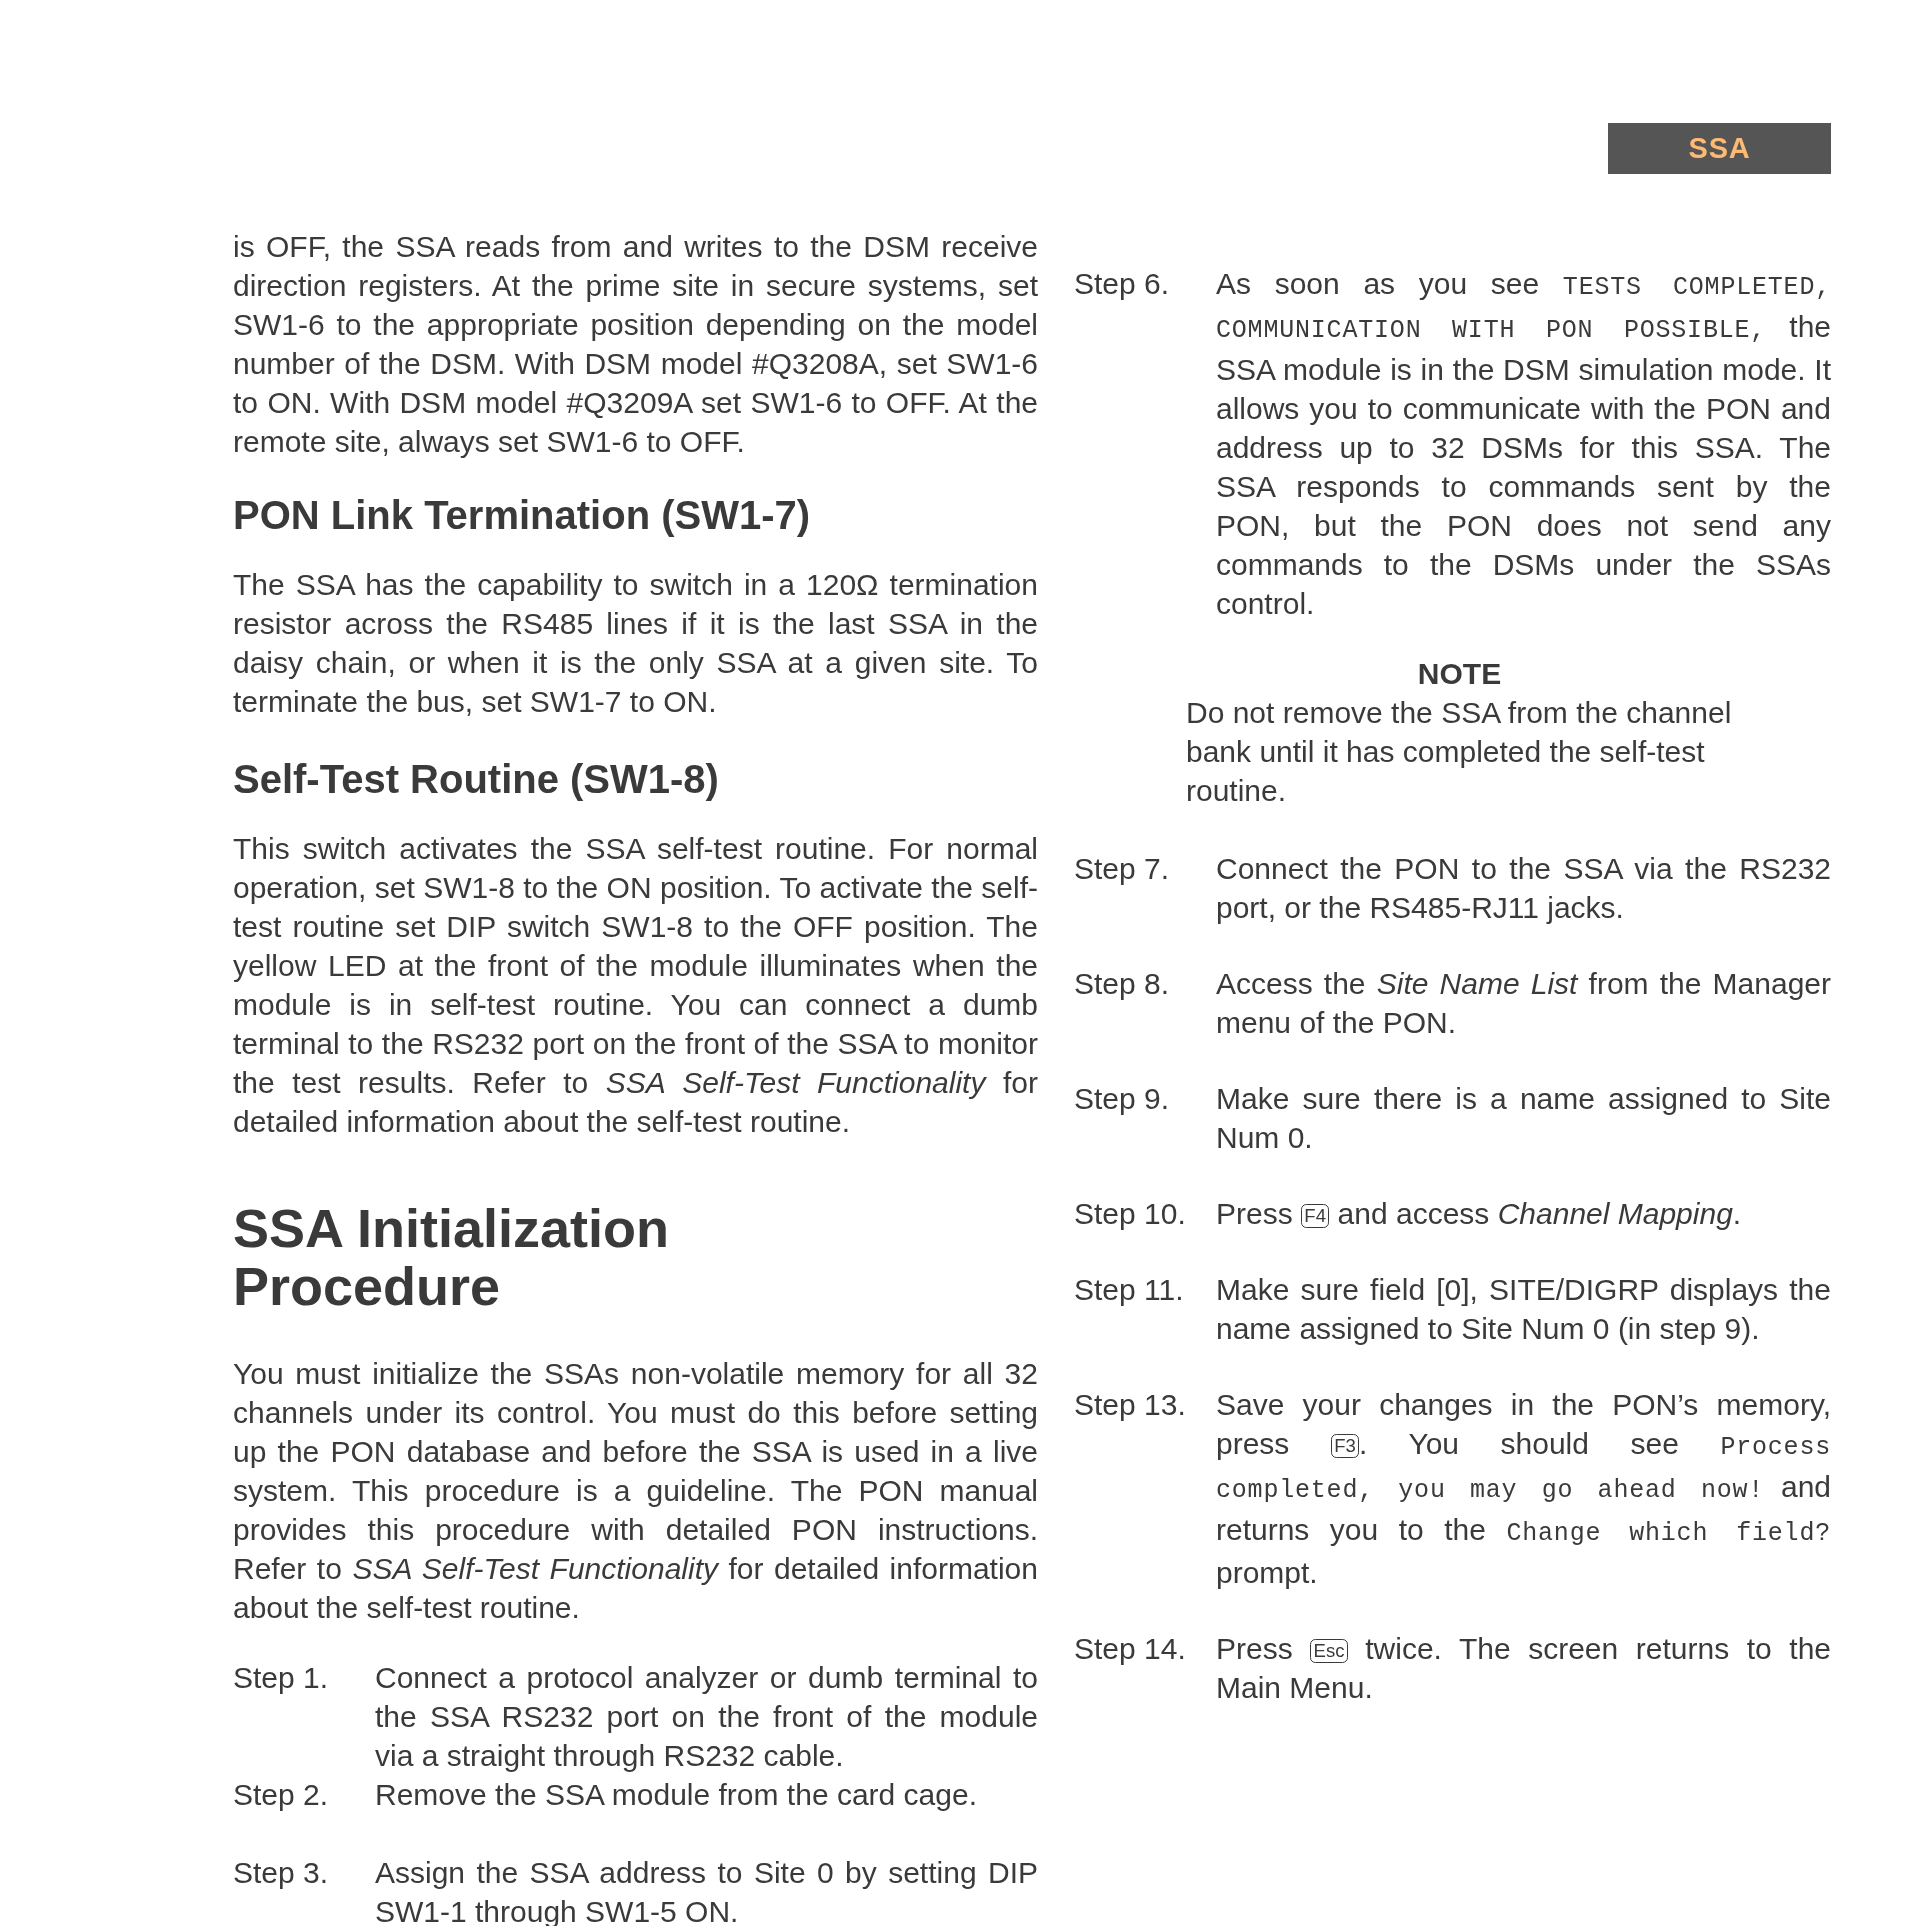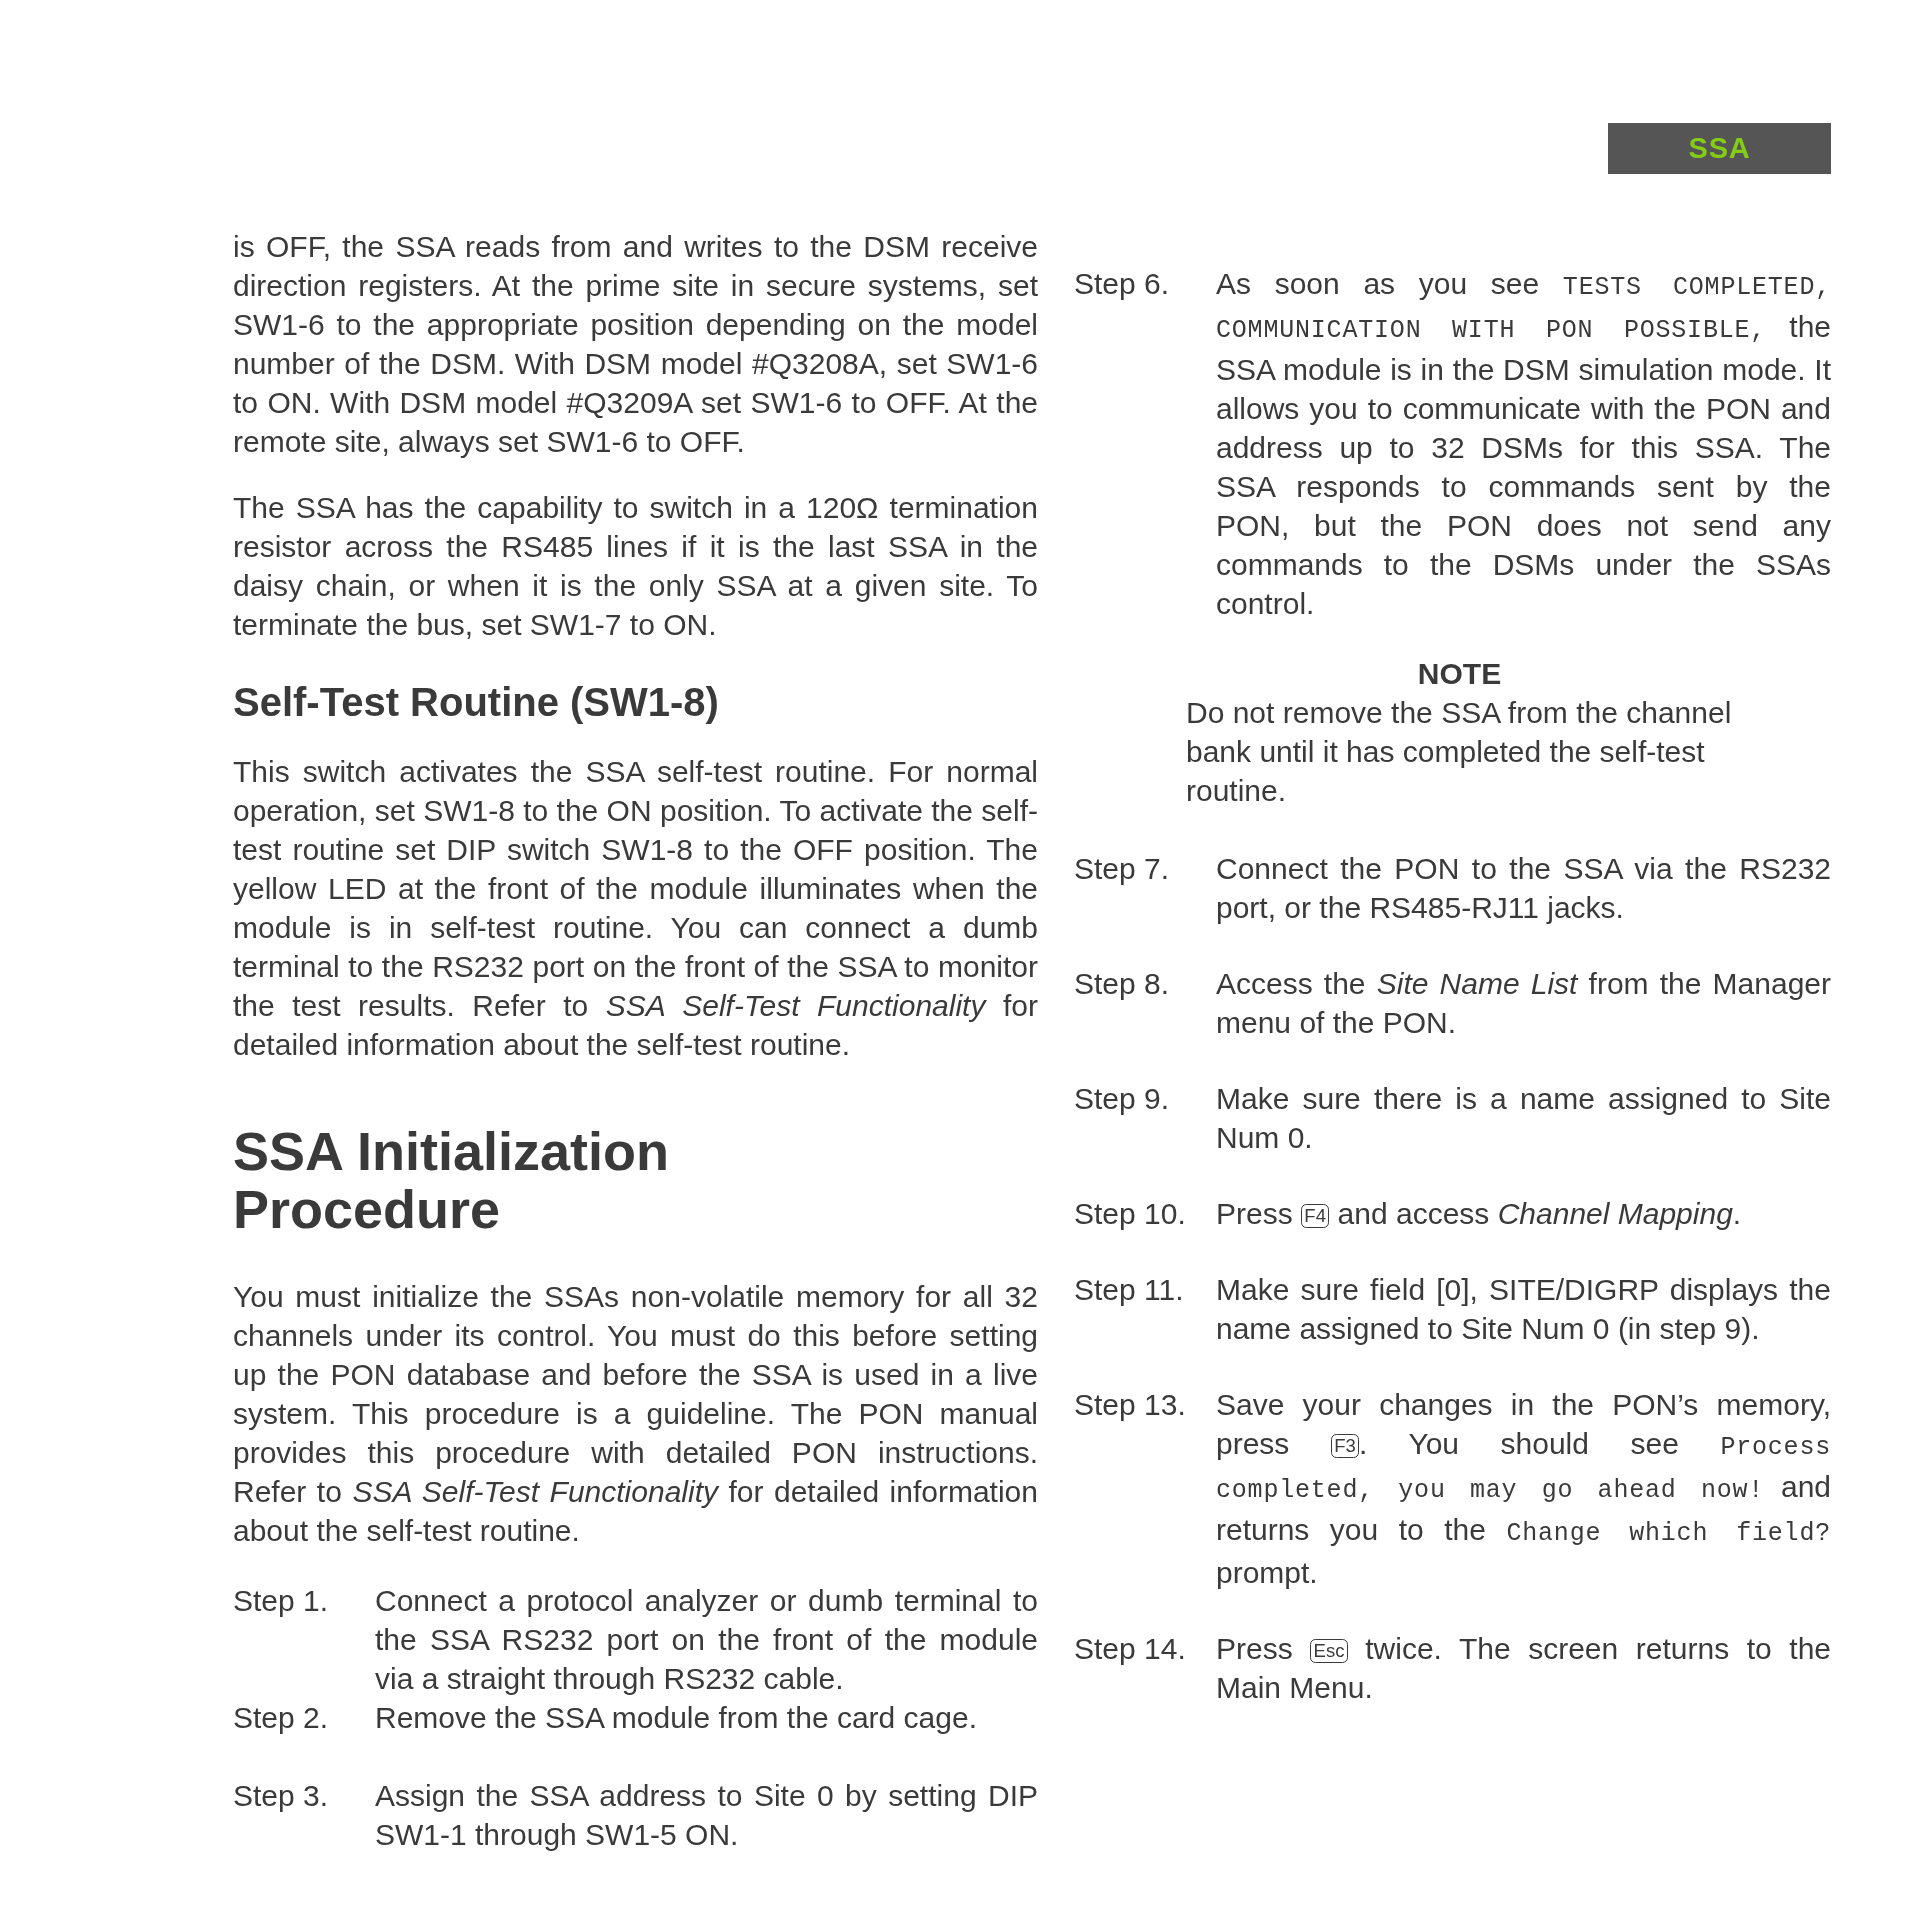--- a/index.html
+++ b/index.html
@@ -1,19 +1,19 @@
 <!DOCTYPE html>
 <html style="font-size:6.2px"><head>
 <meta charset="utf-8">
 <style>
   html, body { margin:0; padding:0; background:#ffffff; }
   body { width:1938px; height:2555px; position:relative; overflow:hidden;
          font-family:"Liberation Sans", sans-serif; color:#3a3a3a; }
   .tab { position:absolute; left:1608px; top:123px; width:223px; height:51px;
-         background:#555555; color:#84cc16; font-weight:bold; font-size:29px;
+         background:#555555; color:#fdba74; font-weight:bold; font-size:29px;
          display:flex; align-items:center; justify-content:center; letter-spacing:0.8px; }
   .col { position:absolute; top:227px; width:805px; }
   .col.left { left:233px; }
   .col.right { left:1074px; width:757px; }
   p { margin:0; font-size:30px; line-height:39px; text-align:justify; }
   h2 { margin:0; font-size:40px; font-weight:bold; line-height:46px; }
   h1 { margin:0; font-size:54px; font-weight:bold; line-height:58px; }
   .mono { font-family:"Liberation Mono", monospace; font-size:25px; letter-spacing:0.8px; }
   em { font-style:italic; }
   .step { display:flex; font-size:30px; line-height:39px; }
@@ -25,20 +25,21 @@
   .note .ttl { text-align:center; font-weight:bold; font-size:30px; line-height:39px; }
 </style>
 </head>
 <body>
 
 <div class="tab">SSA</div>
 
 <div class="col left">
   <p>is OFF, the SSA reads from and writes to the DSM receive direction registers. At the prime site in secure systems, set SW1-6 to the appropriate position depending on the model number of the DSM. With DSM model #Q3208A, set SW1-6 to ON. With DSM model #Q3209A set SW1-6 to OFF.  At the remote site, always set SW1-6 to OFF.</p>
 
+  <h2 style="margin-top:31px">PON Link Termination (SW1-7)</h2>
   <p style="margin-top:27px">The SSA has the capability to switch in a 120Ω termination resistor across the RS485 lines if it is the last SSA in the daisy chain, or when it is the only SSA at a given site. To terminate the bus, set SW1-7 to ON.</p>
 
   <h2 style="margin-top:35px">Self-Test Routine (SW1-8)</h2>
   <p style="margin-top:27px"><span>This switch activates the SSA self-test routine. For normal operation, set SW1-8 to the ON position. To activate the self-test routine set DIP switch SW1-8 to the OFF position. The yellow LED at the front of the module illuminates when the module is in self-test routine. You can connect a dumb terminal to the RS232 port on the front of the SSA to monitor the test results. Refer to </span><em>SSA Self-Test Functionality</em><span> for detailed information about the self-test routine.</span></p>
 
   <h1 style="margin-top:58px"><span>SSA Initialization</span><br><span>Procedure</span></h1>
   <p style="margin-top:39px"><span>You must initialize the SSAs non-volatile memory for all 32 channels under its control. You must do this before setting up the PON database and before the SSA is used in a live system. This procedure is a guideline. The PON manual provides this procedure with detailed PON instructions. Refer to </span><em>SSA Self-Test Functionality</em><span> for detailed information about the self-test routine.</span></p>
 
   <div style="margin-top:31px">
     <div class="step">

